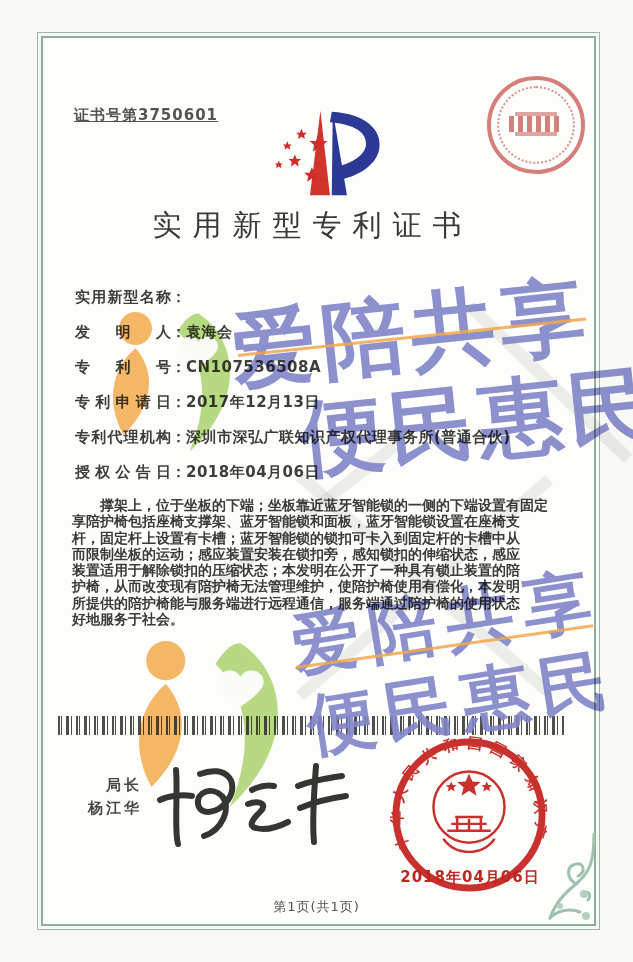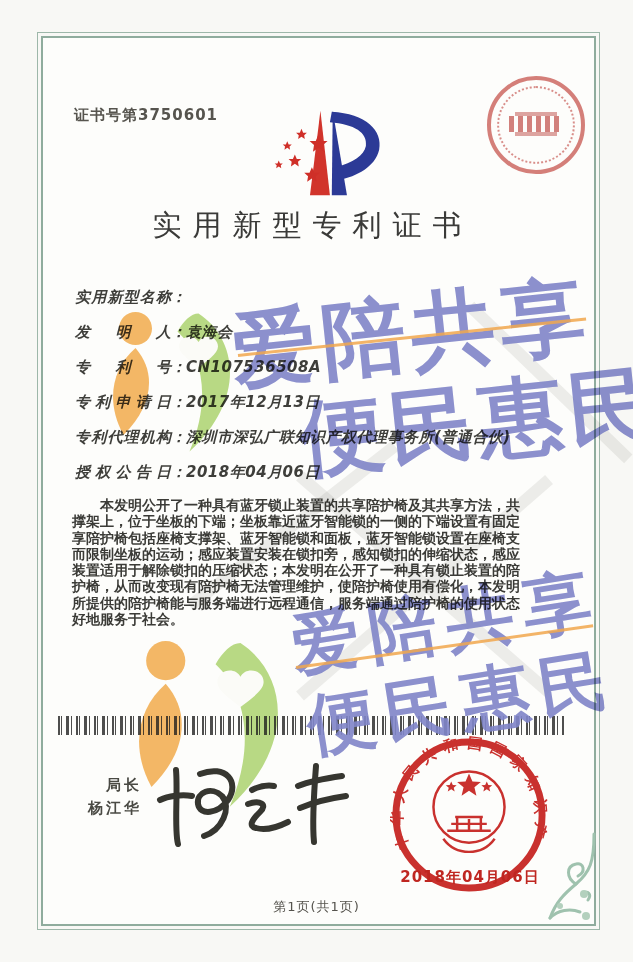--- a/index.html
+++ b/index.html
@@ -10,36 +10,36 @@
     color:#3d3d3a;
   }
   
   .page-frame{
     position:absolute;left:41px;top:36px;width:551px;height:886px;
     border:2px solid #8fac9d;outline:1px solid #9db7a9;outline-offset:3px;
     background:#fdfdfb;
   }
   
   .cert-no{position:absolute;left:74px;top:106px;font-size:15px;font-weight:bold;
-    color:#56544e;letter-spacing:1px;}
+    color:#56544e;letter-spacing:1px;text-decoration:underline;}
   .cnipa-logo{position:absolute;left:266px;top:108px;width:124px;height:90px;}
   .doc-title{position:absolute;left:0;right:8px;top:206px;text-align:center;
     font-size:29px;font-weight:normal;color:#3a3a38;letter-spacing:11px;}
   
   .corner-stamp{position:absolute;left:487px;top:76px;width:90px;height:90px;border-radius:50%;
     border:4px solid rgba(197,84,78,.75);filter:blur(.7px);}
   .corner-stamp::before{content:"";position:absolute;inset:6px;border-radius:50%;
     border:2px dotted rgba(197,84,78,.65);}
   .corner-stamp::after{content:"";position:absolute;left:20%;top:40%;width:60%;height:16px;
     background:
       repeating-linear-gradient(90deg, rgba(190,75,70,.7) 0 5px, transparent 5px 9px);
     box-shadow:0 -10px 0 -6px rgba(190,75,70,.5), 0 10px 0 -6px rgba(190,75,70,.5);}
   
   .fields{position:absolute;left:75px;top:288px;width:488px;}
-  .frow{height:35px;display:flex;align-items:flex-start;font-size:15px;color:#3e3e3a;font-style:italic;}
+  .frow{height:35px;display:flex;align-items:flex-start;font-size:15px;color:#3e3e3a;}
   .frow .lbl{display:inline-block;width:96px;font-weight:bold;text-align:justify;text-align-last:justify;}
   .frow .col{font-weight:bold;}
   .frow .val{font-weight:bold;letter-spacing:.5px;white-space:nowrap;}
   
   .abstract{position:absolute;left:72px;top:497px;width:496px;font-size:14px;
     line-height:16.3px;color:#3b3b37;font-weight:bold;}
   .abstract .aline{white-space:nowrap;}
   .abstract .aline:first-of-type{text-indent:28px;}
   
   .signer{position:absolute;left:88px;top:774px;font-size:15px;color:#4a4a44;
@@ -142,26 +142,26 @@
 
     <div class="frow">
       <span class="lbl">授权公告日</span>
       <span class="col">：</span>
       <span class="val">2018年04月06日</span>
     </div>
   </div>
 
 <div class="abstract">
 
-    <div class="aline">本发明公开了一种具有蓝牙锁止装置的共享陪护椅及其共享方法，共</div>
 
     <div class="aline">撑架上，位于坐板的下端；坐板靠近蓝牙智能锁的一侧的下端设置有固定</div>
 
     <div class="aline">享陪护椅包括座椅支撑架、蓝牙智能锁和面板，蓝牙智能锁设置在座椅支</div>
 
+    <div class="aline">杆，固定杆上设置有卡槽；蓝牙智能锁的锁扣可卡入到固定杆的卡槽中从</div>
 
     <div class="aline">而限制坐板的运动；感应装置安装在锁扣旁，感知锁扣的伸缩状态，感应</div>
 
     <div class="aline">装置适用于解除锁扣的压缩状态；本发明在公开了一种具有锁止装置的陪</div>
 
     <div class="aline">护椅，从而改变现有陪护椅无法管理维护，使陪护椅使用有偿化，本发明</div>
 
     <div class="aline">所提供的陪护椅能与服务端进行远程通信，服务端通过陪护椅的使用状态</div>
 
 

